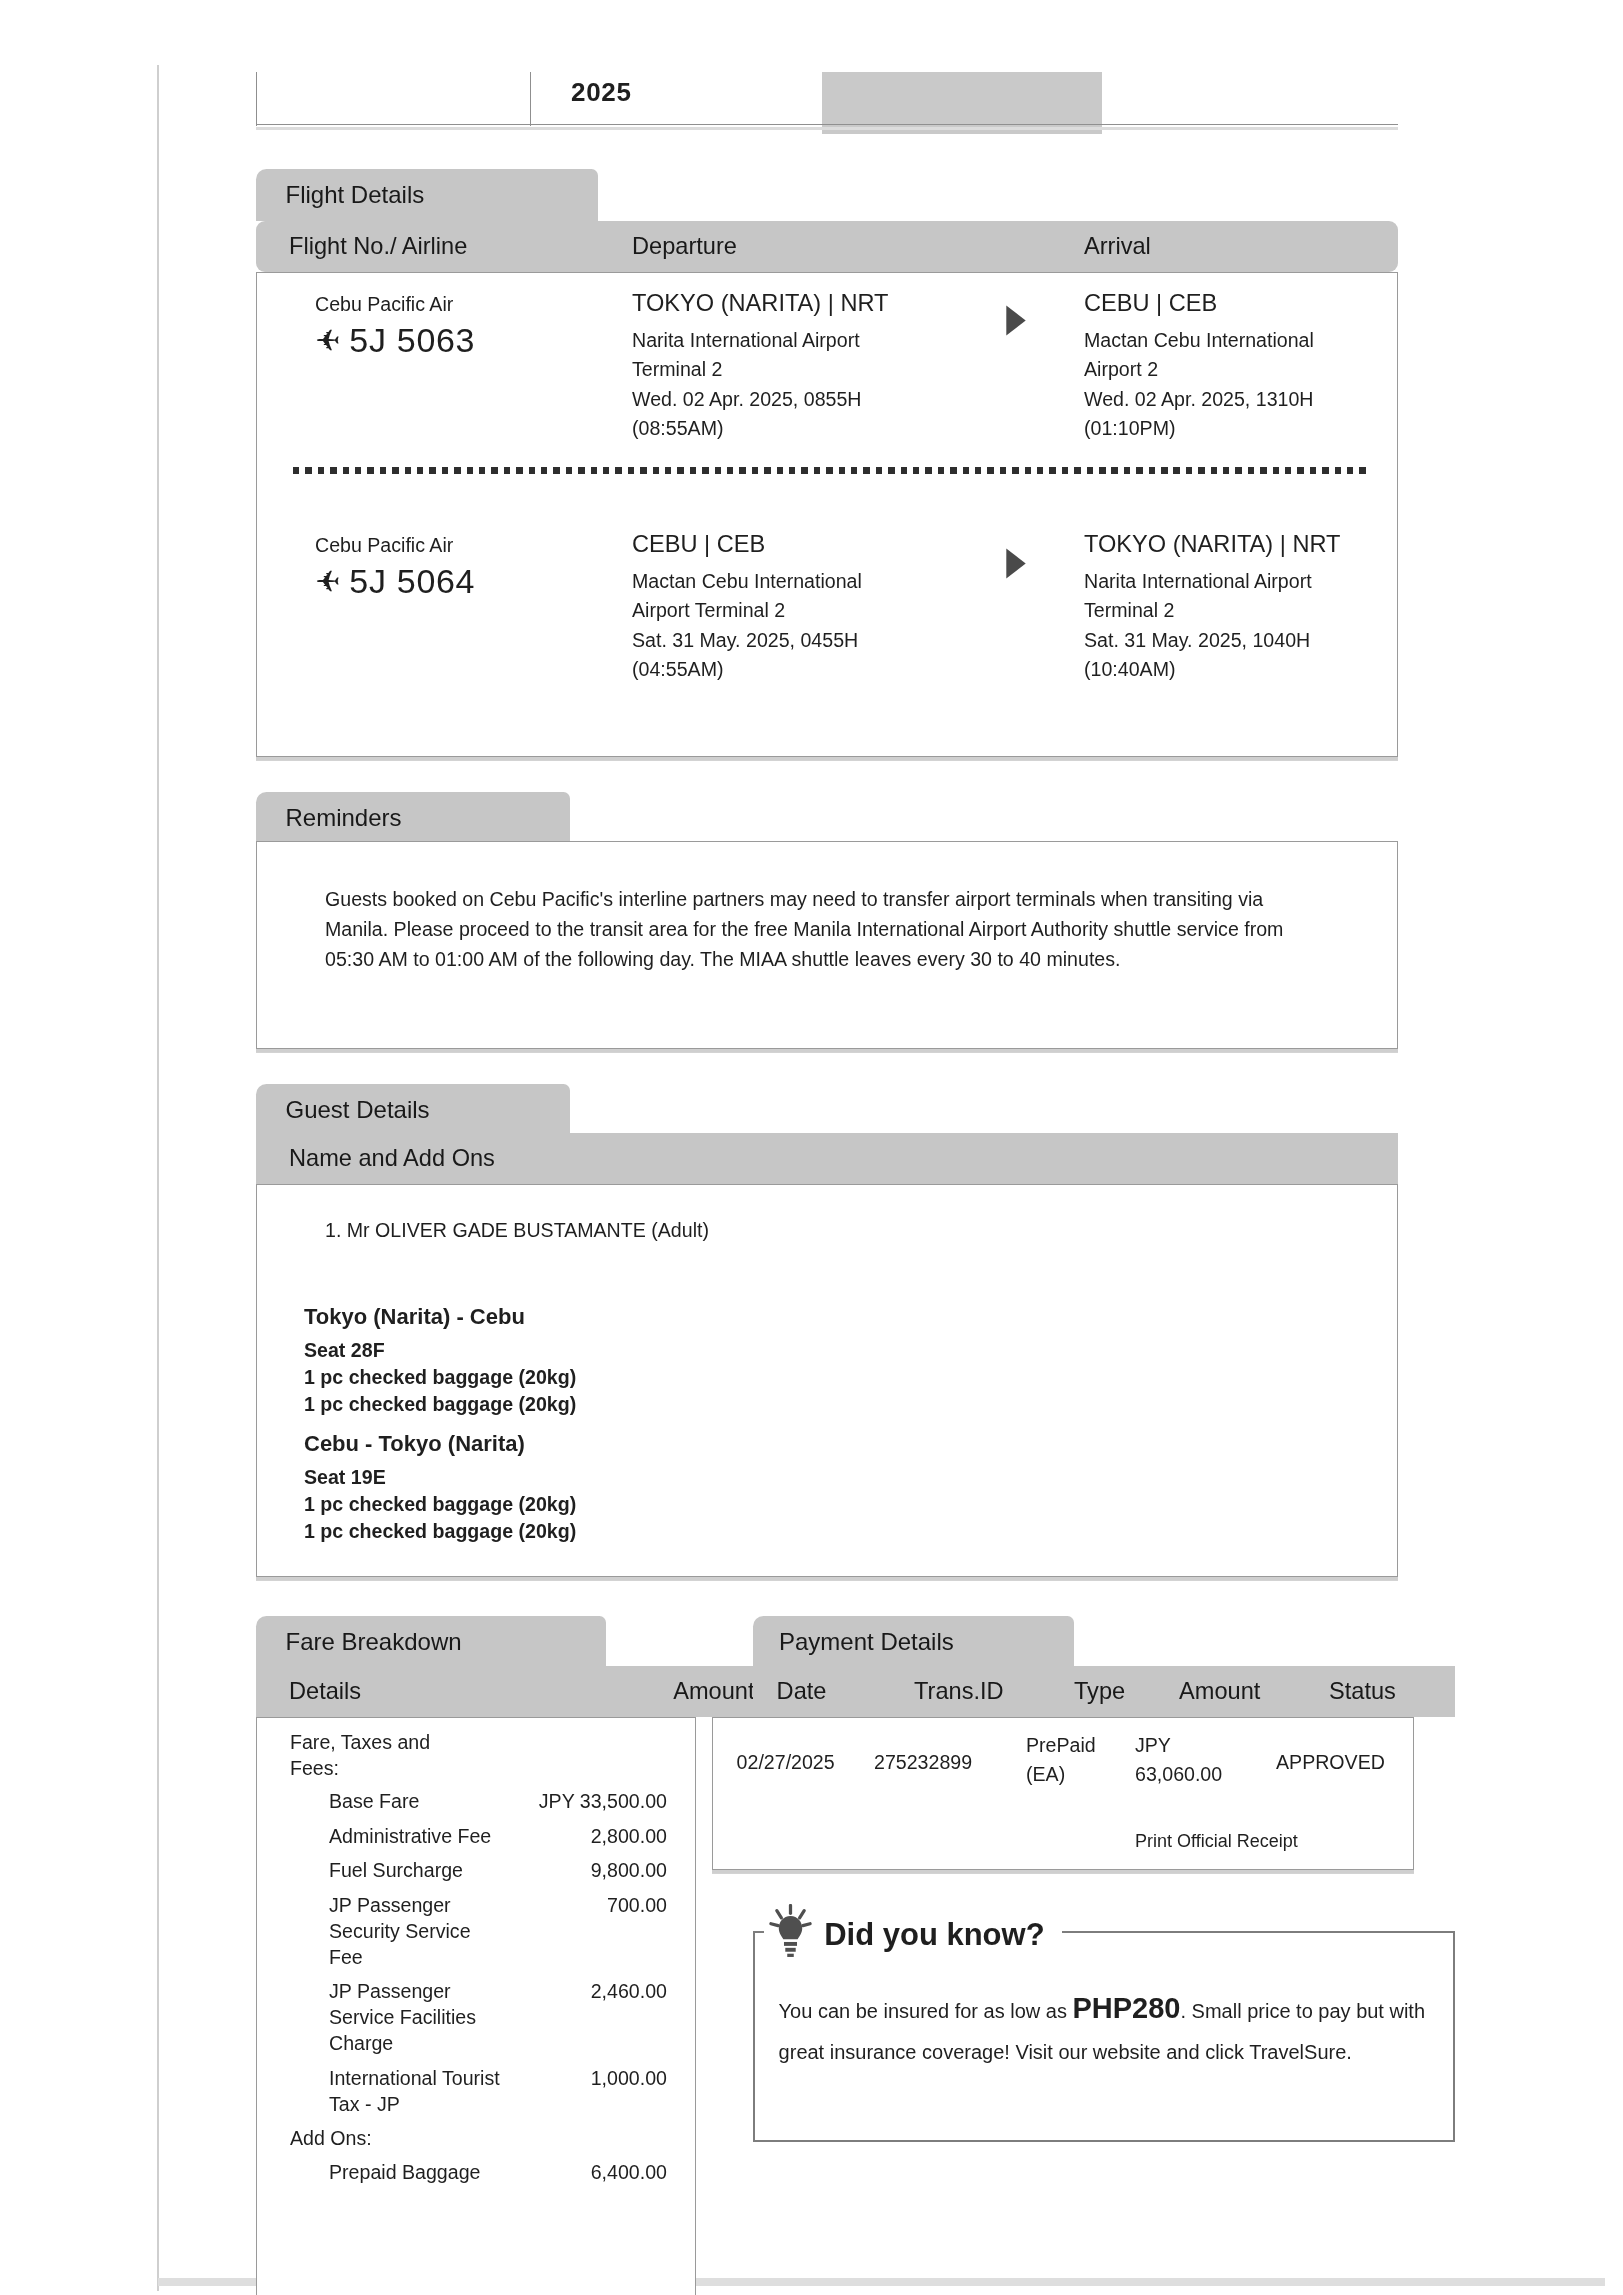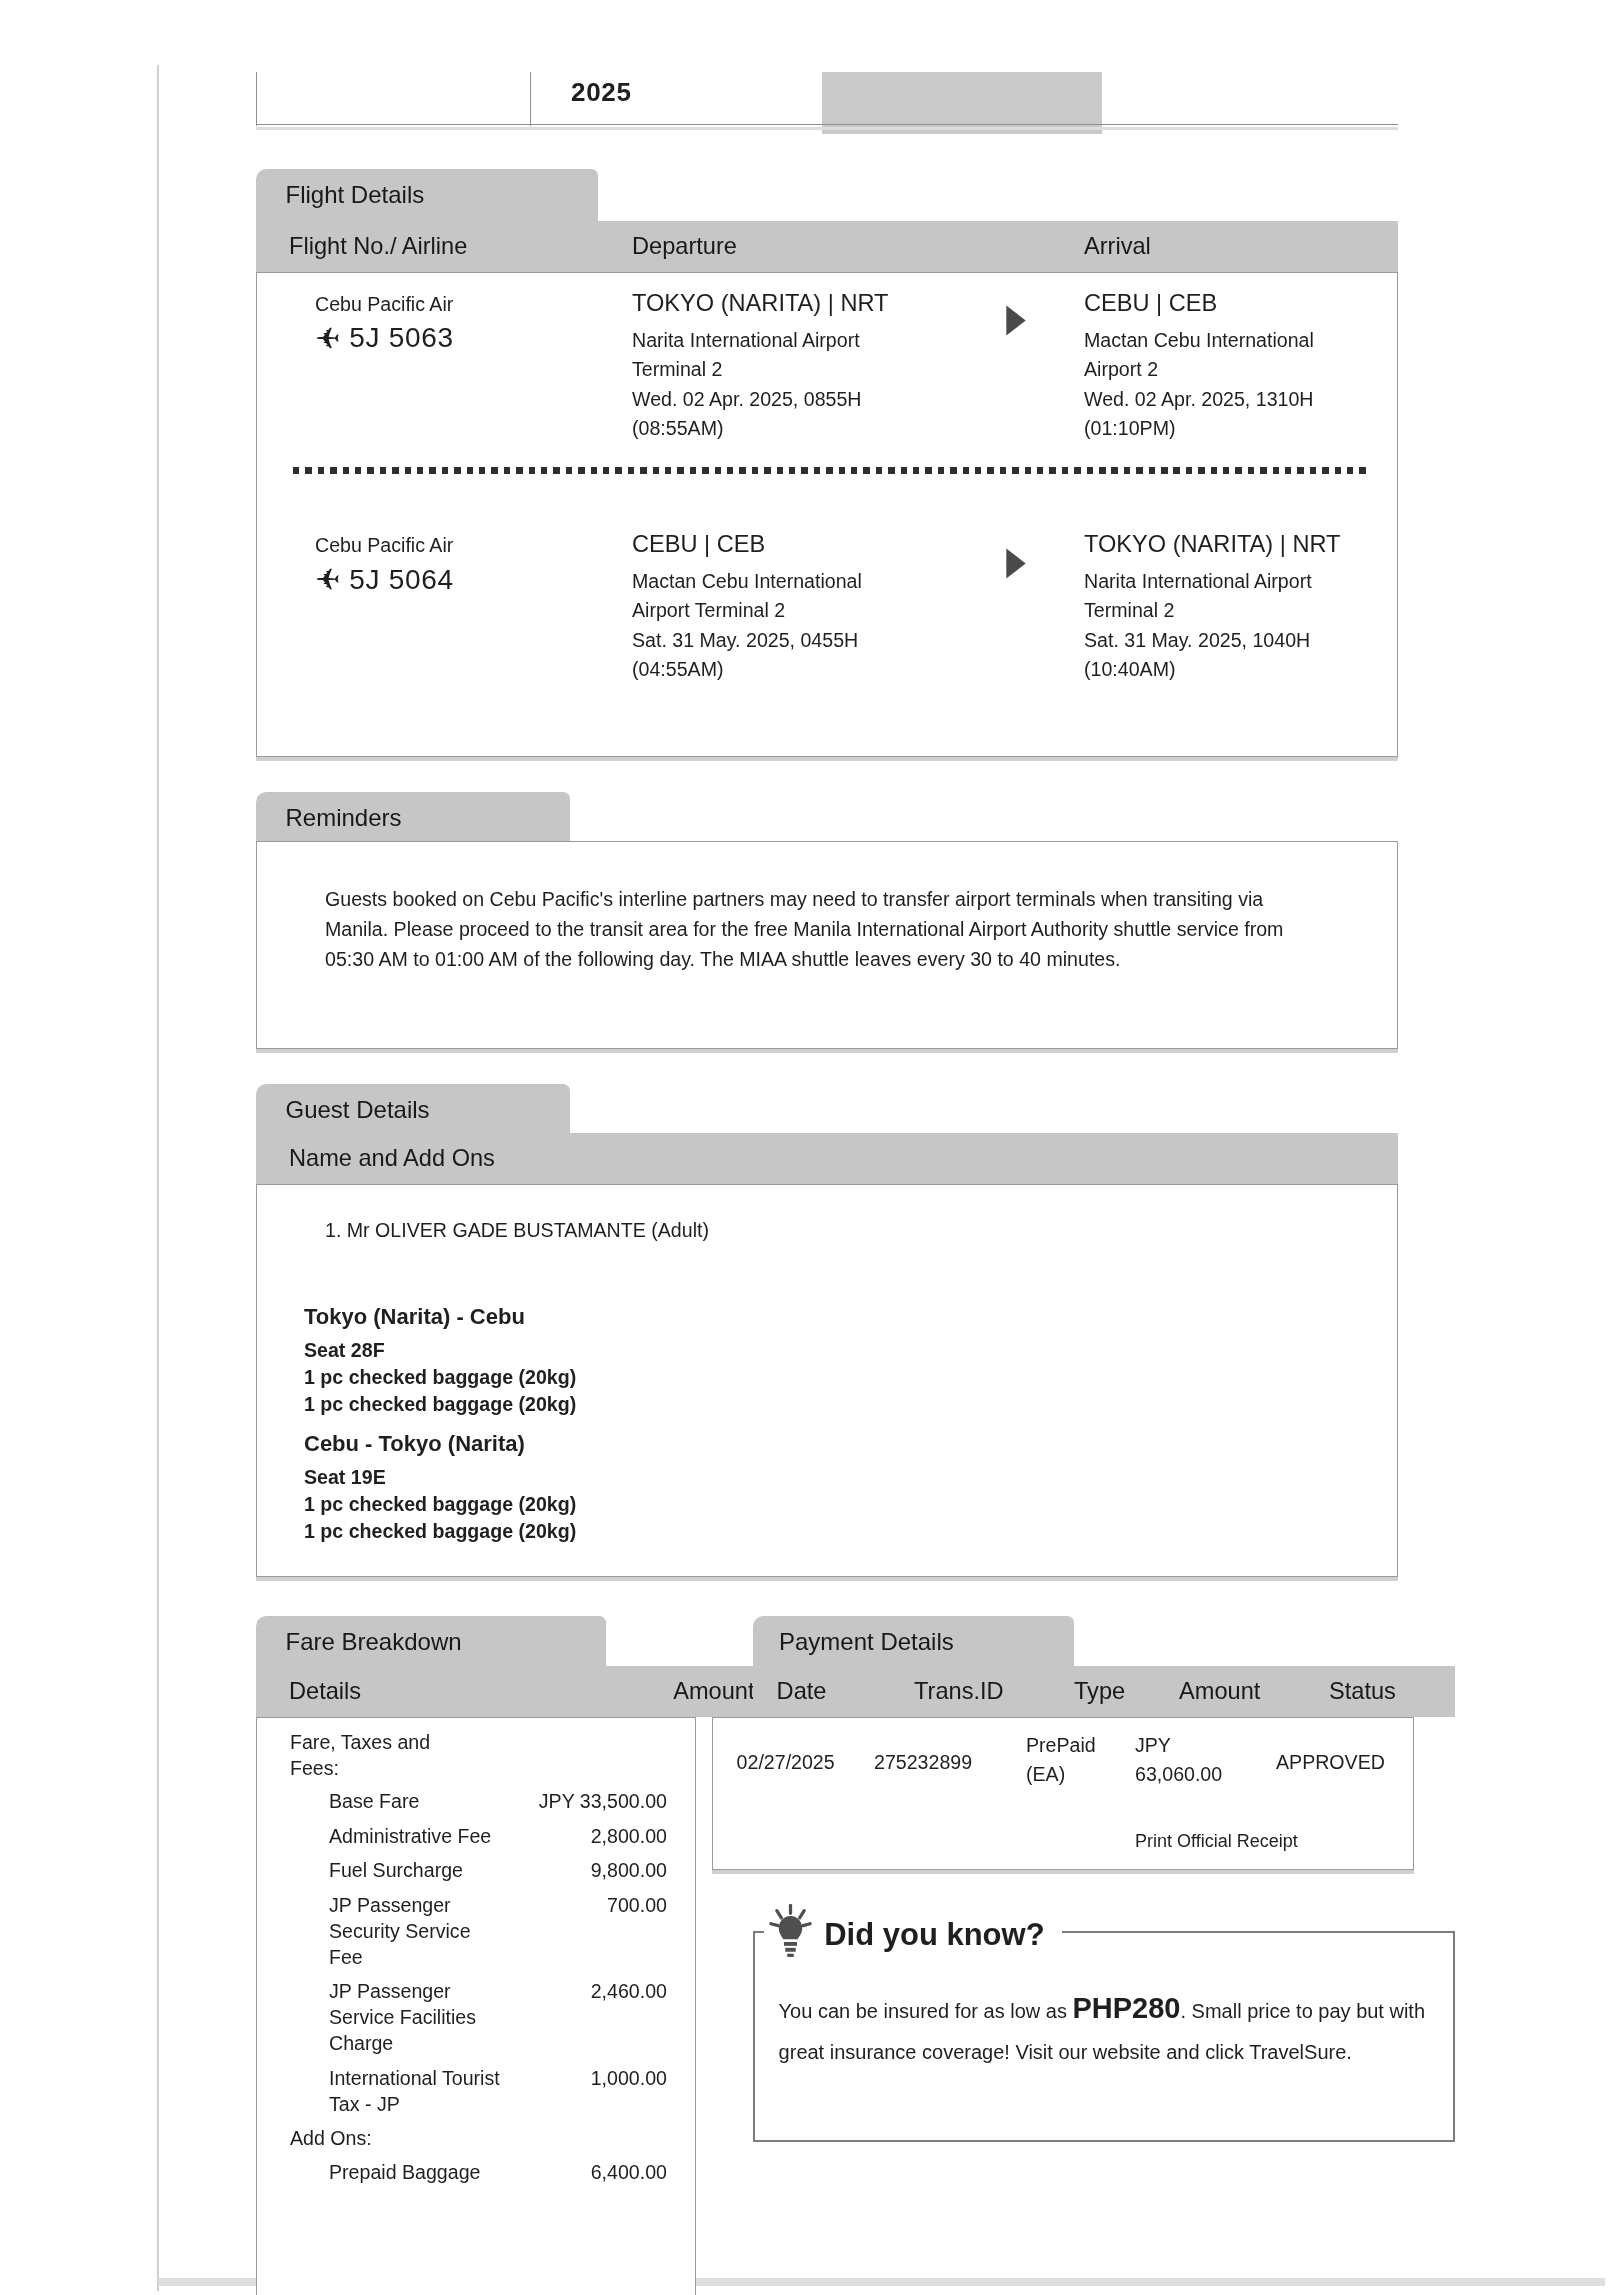--- a/index.html
+++ b/index.html
@@ -31,21 +31,21 @@
   .hdr .hlabel{position:absolute;line-height:51px;white-space:nowrap;}
   .panel{
     background:#ffffff;border:1.3px solid #9a9a9a;box-sizing:border-box;
     box-shadow:0 3.9px 0 #cfcfcf;
   }
 
   
   .airline{font-size:19.6px;white-space:nowrap;}
   .flightno{display:flex;align-items:center;white-space:nowrap;}
   .plane-icon{display:inline-block;transform:scaleX(-1);font-size:30px;margin-right:9.2px;font-family:"DejaVu Sans",sans-serif;}
-  .fnum{font-size:28px;letter-spacing:0.7px;}
+  .fnum{font-size:34px;letter-spacing:0.7px;}
   .fcol{line-height:29.5px;}
   .fcity{font-size:23.6px;line-height:29px;margin-bottom:7.9px;}
   .fline{font-size:19.6px;line-height:29.5px;}
   .dotted-sep{
     height:6.5px;
     background:repeating-linear-gradient(90deg,#2e2e2e 0 6.5px,transparent 6.5px 12.4px);
   }
   .arrow-icon svg{display:block;}
 
   
@@ -85,21 +85,21 @@
   <div class="abs tt-v" style="left:530px;top:72px;height:54px;"></div>
   <div class="abs tt-year">2025</div>
   <div class="abs tt-gray"></div>
   <div class="abs tt-hb"></div>
   <div class="abs tt-shadow"></div>
 </div>
 
 <div class="abs tab" style="left:256px;top:169px;width:342px;height:52px;">
   <span>Flight Details</span>
 </div>
-<div class="abs hdr" style="left:256px;top:221px;width:1142px;height:51px;">
+<div class="abs hdr" style="left:256px;top:221px;width:1142px;height:51px;border-radius:9px;">
   <span class="hlabel" style="left:33px;">Flight No./ Airline</span>
   <span class="hlabel" style="left:376px;">Departure</span>
   <span class="hlabel" style="left:828px;">Arrival</span>
 </div>
 <div class="abs panel" style="left:256px;top:272px;width:1142px;height:485px;">
 
   <div class="abs" style="left:58px;top:19.6px;">
     <div class="airline">Cebu Pacific Air</div>
     <div class="flightno" style="margin-top:5.2px;">
       <span class="plane-icon">✈</span>

